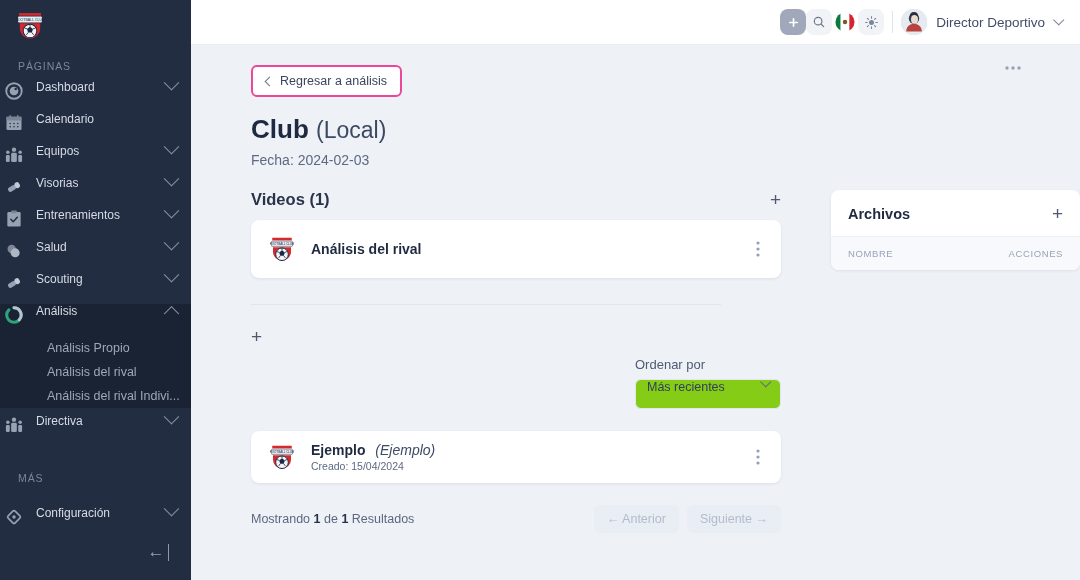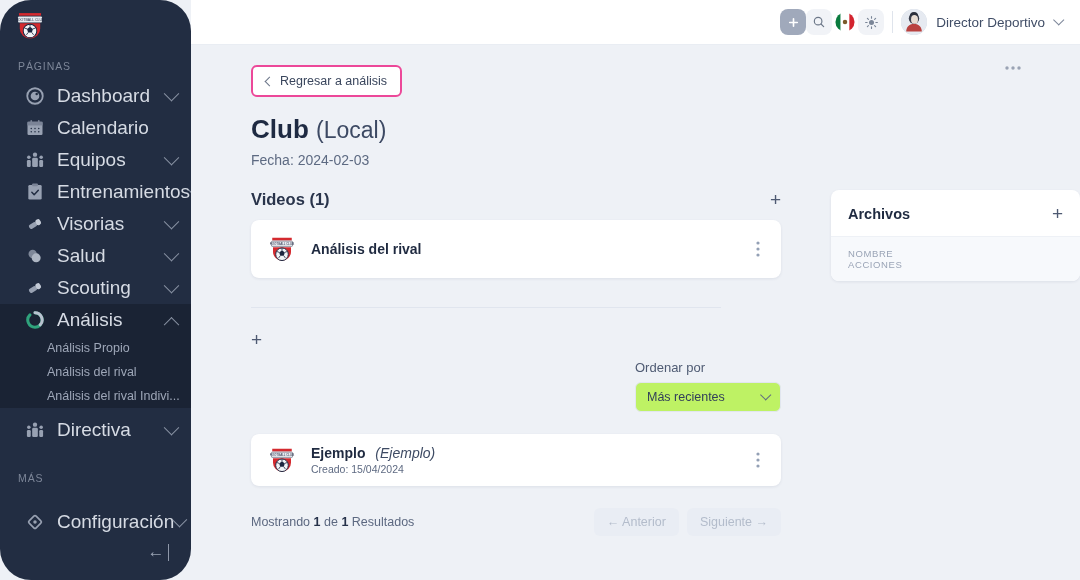--- a/index.html
+++ b/index.html
@@ -11,33 +11,32 @@
   }
   #app { display: flex; width: 1080px; height: 580px; }
 
   
   #sidebar {
     width: 191px; height: 580px;
     background: #222d42;
     position: relative;
     flex: 0 0 191px;
     overflow: hidden;
-    border-radius: 31px;
   }
   .brand { height: 50px; display: flex; align-items: center; padding-left: 13px; }
   .brand-logo { width: 34px; height: 34px; }
 
   .nav-section-title {
     color: #7d8698; font-size: 10.5px; letter-spacing: 0.9px;
     padding: 10px 0 8px 18px; font-weight: 400;
   }
   .nav-item {
-    display: flex; align-items: center;
-    height: 32px; padding: 0 14px 0 24px;
-    color: #d6dbe4; font-size: 19px;
+    display: flex; align-items: flex-start;
+    height: 32px; padding: 0 14px 0 3px;
+    color: #d6dbe4; font-size: 12px;
     cursor: pointer; position: relative;
   }
   .nav-item .nav-icon {
     width: 22px; height: 22px; margin-right: 11px;
     display: flex; align-items: center; justify-content: center;
     flex: 0 0 22px;
   }
   .nav-item .nav-label { flex: 1; white-space: nowrap; }
   .chev {
     width: 11px; height: 11px; flex: 0 0 11px;
@@ -144,31 +143,31 @@
     box-shadow: 0 1px 3px rgba(40,55,90,.09);
     overflow: hidden;
   }
   .panel-head {
     display: flex; align-items: center; justify-content: space-between;
     padding: 14px 17px 13px 17px;
     border-bottom: 1px solid #eef1f6;
   }
   .panel-title { font-size: 14.5px; color: #1f2a40; font-weight: 700; }
   .panel-thead {
-    display: flex; justify-content: flex-end;
+    display: flex; justify-content: space-between;
     background: #f7f9fc; padding: 11px 17px;
-    font-size: 9.5px; color: #9aa4b6; letter-spacing: .6px; flex-direction: column;
+    font-size: 9.5px; color: #9aa4b6; letter-spacing: .6px;
   }
 
   .sort-wrap { display: flex; flex-direction: column; align-items: flex-start; width: 146px; margin-left: auto; }
   .sort-label { font-size: 13px; color: #4f5b73; margin-bottom: 7px; }
   .sort-select {
     width: 146px; height: 30px;
-    border: 1px solid #e1e6ef; border-radius: 6px; background: #bef264;
-    display: flex; align-items: center; justify-content: space-between;
+    border: 1px solid #e1e6ef; border-radius: 6px; background: #84cc16;
+    display: flex; align-items: flex-start; justify-content: space-between;
     padding: 0 11px; font-size: 12.5px; color: #33405a; cursor: pointer;
   }
 
   .footer-row {
     display: flex; align-items: center; justify-content: space-between;
     margin-top: 22px;
   }
   .showing { font-size: 12.5px; color: #5c6880; text-align: center; }
   .showing b { color: #26324a; }
   .pager { display: flex; gap: 8px; justify-content: center; }
@@ -241,39 +240,39 @@
             <rect x="17.1" y="12" width="4.6" height="8.4" rx="1.4"></rect>
           </svg>
       </span>
       <span class="nav-label">Equipos</span>
       <span class="chev"></span>
     </div>
 
     <div class="nav-item">
       <span class="nav-icon">
         <svg width="20" height="20" viewBox="0 0 24 24">
-            <rect x="4" y="3.5" width="16" height="17.5" rx="1.6" fill="#98a1b2"></rect>
-            <rect x="8.6" y="1.8" width="6.8" height="3.4" rx="1" fill="#7b8497"></rect>
-            <path d="M8.2 12.4 l2.8 2.9 l5-5.4" fill="none" stroke="#222d42" stroke-width="1.8" stroke-linecap="round" stroke-linejoin="round"></path>
-          </svg>
-      </span>
-      <span class="nav-label">Entrenamientos</span>
-      <span class="chev"></span>
-    </div>
-
-    <div class="nav-item">
-      <span class="nav-icon">
-        <svg width="20" height="20" viewBox="0 0 24 24">
             <g transform="rotate(-32 12 12)">
               <rect x="4" y="9.4" width="10" height="5.6" rx="2.2" fill="#98a1b2"></rect>
               <rect x="13.4" y="8.6" width="6" height="7.2" rx="2.6" fill="#c3cad6"></rect>
             </g>
           </svg>
       </span>
       <span class="nav-label">Visorias</span>
+      <span class="chev"></span>
+    </div>
+
+    <div class="nav-item">
+      <span class="nav-icon">
+        <svg width="20" height="20" viewBox="0 0 24 24">
+            <rect x="4" y="3.5" width="16" height="17.5" rx="1.6" fill="#98a1b2"></rect>
+            <rect x="8.6" y="1.8" width="6.8" height="3.4" rx="1" fill="#7b8497"></rect>
+            <path d="M8.2 12.4 l2.8 2.9 l5-5.4" fill="none" stroke="#222d42" stroke-width="1.8" stroke-linecap="round" stroke-linejoin="round"></path>
+          </svg>
+      </span>
+      <span class="nav-label">Entrenamientos</span>
       <span class="chev"></span>
     </div>
 
     <div class="nav-item">
       <span class="nav-icon">
         <svg width="20" height="20" viewBox="0 0 24 24">
             <circle cx="9.2" cy="9.6" r="5" fill="#7e8798"></circle>
             <circle cx="13.4" cy="14.2" r="5.4" fill="#aeb6c3"></circle>
           </svg>
       </span>

